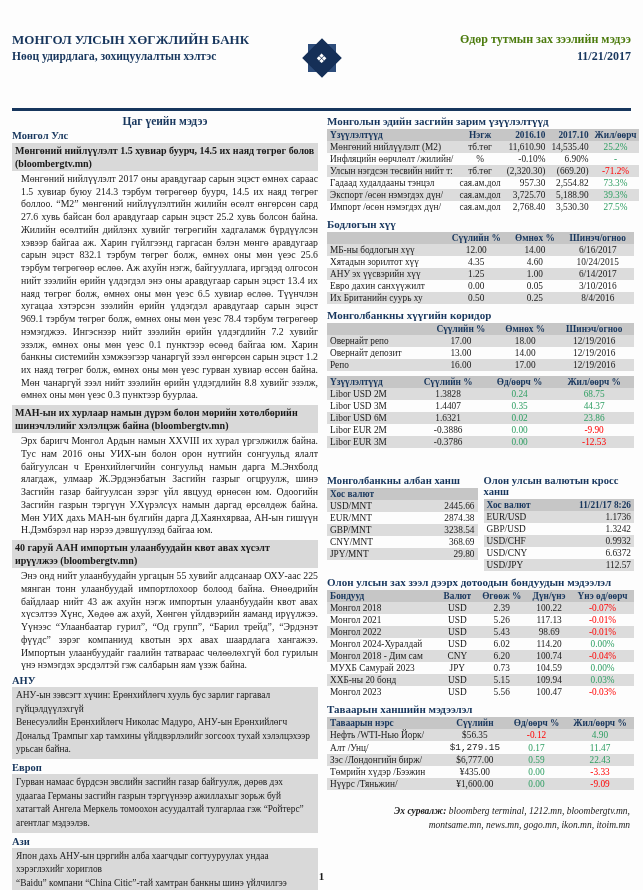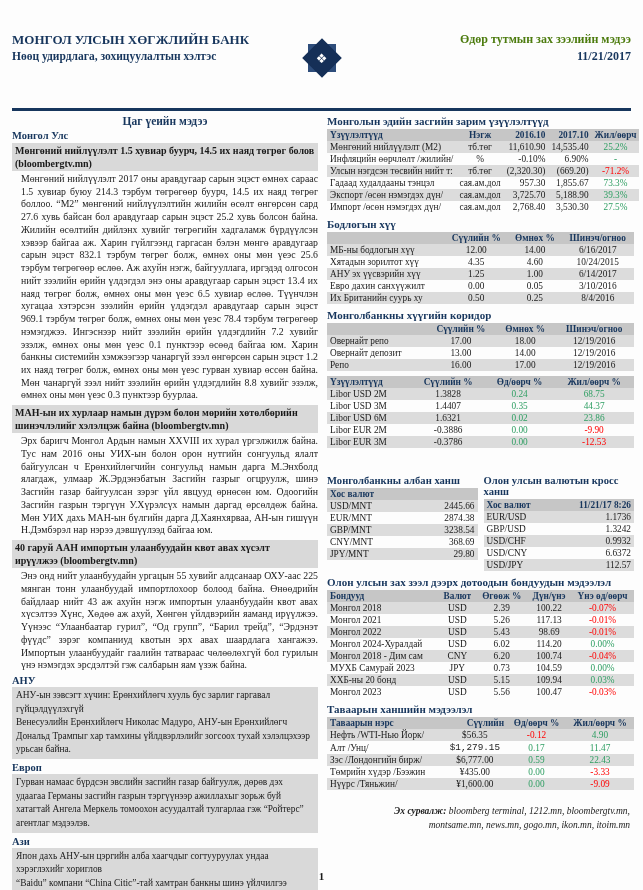--- a/index.html
+++ b/index.html
@@ -139,21 +139,21 @@
                 <td style="text-align: left;">Улсын нэгдсэн төсвийн нийт т:</td>
                 <td style="text-align: center;">тб.төг</td>
                 <td style="text-align: right;">(2,320.30)</td>
                 <td style="text-align: right;">(669.20)</td>
                 <td class="neg" style="text-align: center;">-71.2%</td>
               </tr>
               <tr>
                 <td style="text-align: left;">Гадаад худалдааны тэнцэл</td>
                 <td style="text-align: center;">сая.ам.дол</td>
                 <td style="text-align: right;">957.30</td>
-                <td style="text-align: right;">1,855.67</td>
+                <td style="text-align: right;">2,554.82</td>
                 <td class="pos" style="text-align: center;">73.3%</td>
               </tr>
               <tr>
                 <td style="text-align: left;">Экспорт /өсөн нэмэгдэх дүн/</td>
                 <td style="text-align: center;">сая.ам.дол</td>
                 <td style="text-align: right;">3,725.70</td>
                 <td style="text-align: right;">5,188.90</td>
                 <td class="pos" style="text-align: center;">39.3%</td>
               </tr>
               <tr>
@@ -433,21 +433,21 @@
             </tbody>
           </table>
       </div>
 
       <div class="sec">
         <div class="tbl-title">Таваарын ханшийн мэдээлэл</div>
         <table>
             <thead>
               <tr>
                 <th style="text-align: left;">Таваарын нэрс</th>
-                <th style="text-align: right;">Сүүлийн</th>
+                <th style="text-align: center;">Сүүлийн</th>
                 <th style="text-align: center;">Өд/өөрч %</th>
                 <th style="text-align: center;">Жил/өөрч %</th>
               </tr>
             </thead>
             <tbody>
               <tr>
                 <td style="text-align: left;">Нефть /WTI-Нью Йорк/</td>
                 <td style="text-align: center;">$56.35</td>
                 <td class="neg" style="text-align: center;">-0.12</td>
                 <td class="pos" style="text-align: center;">4.90</td>

